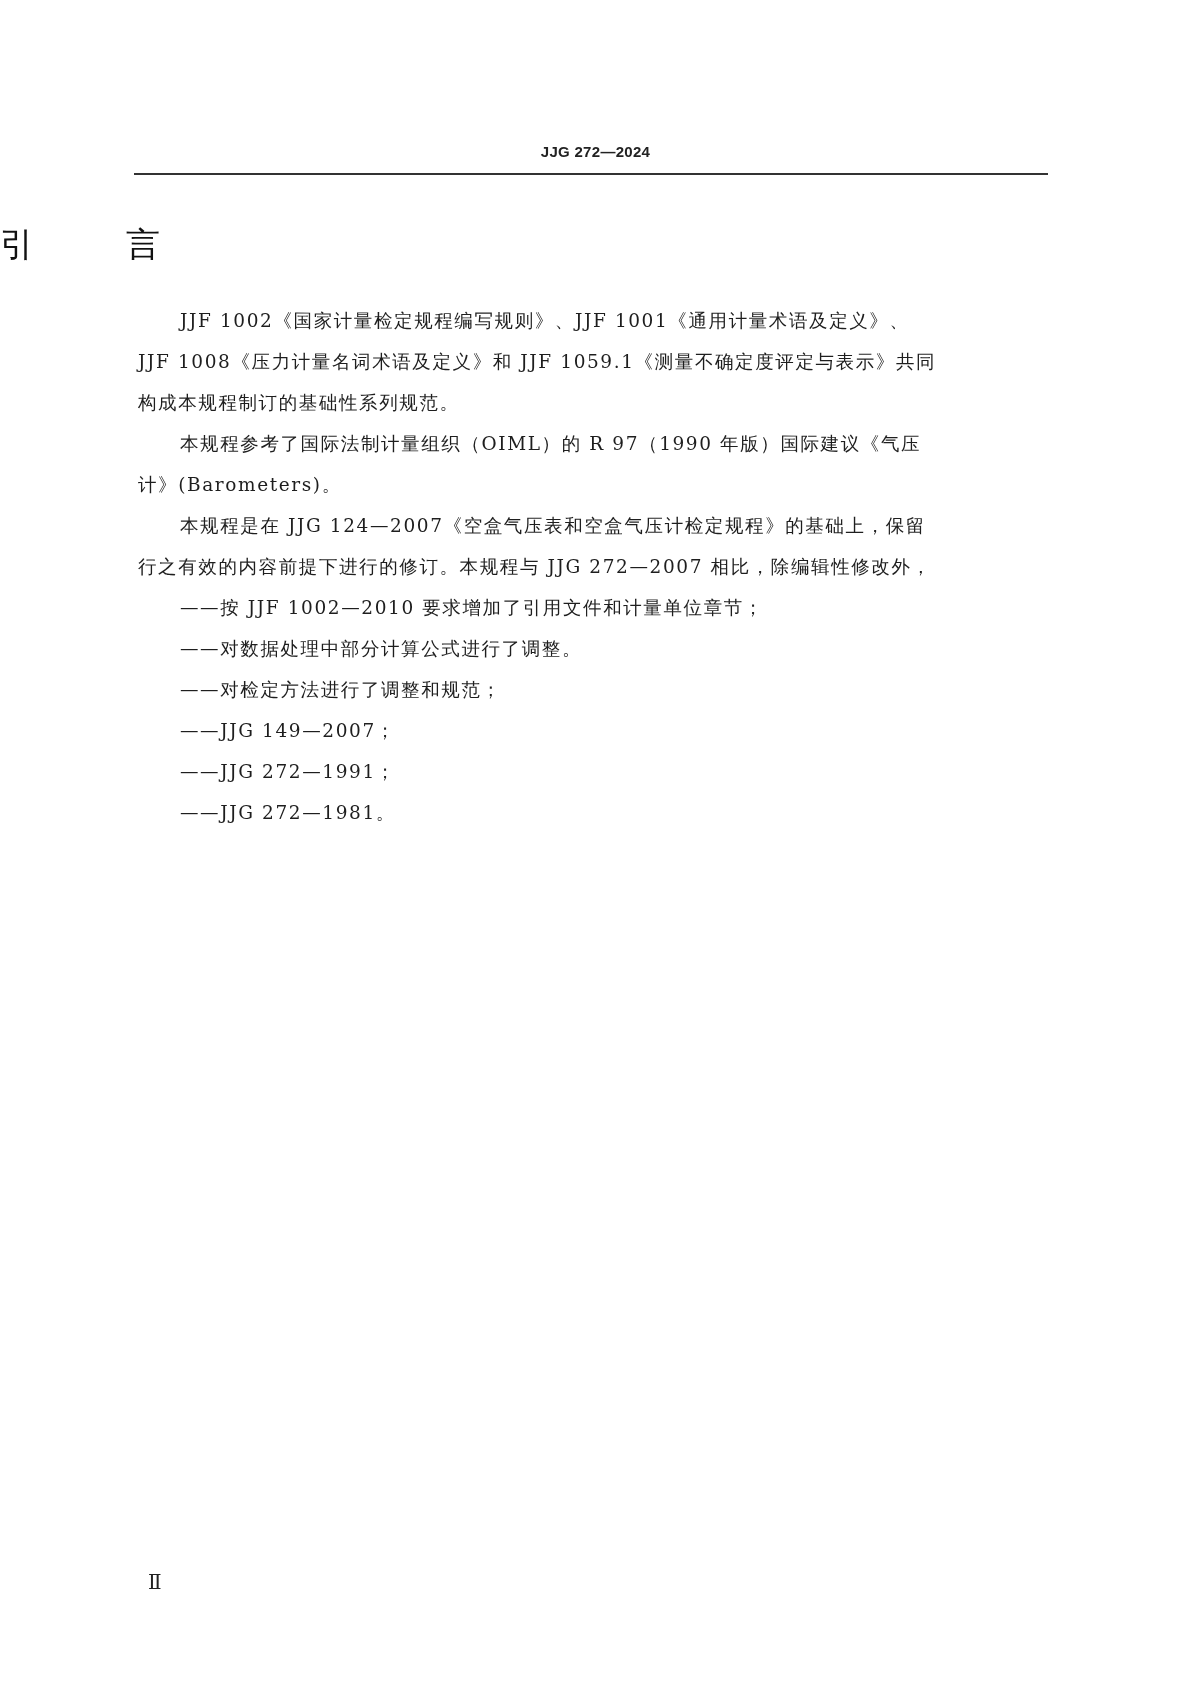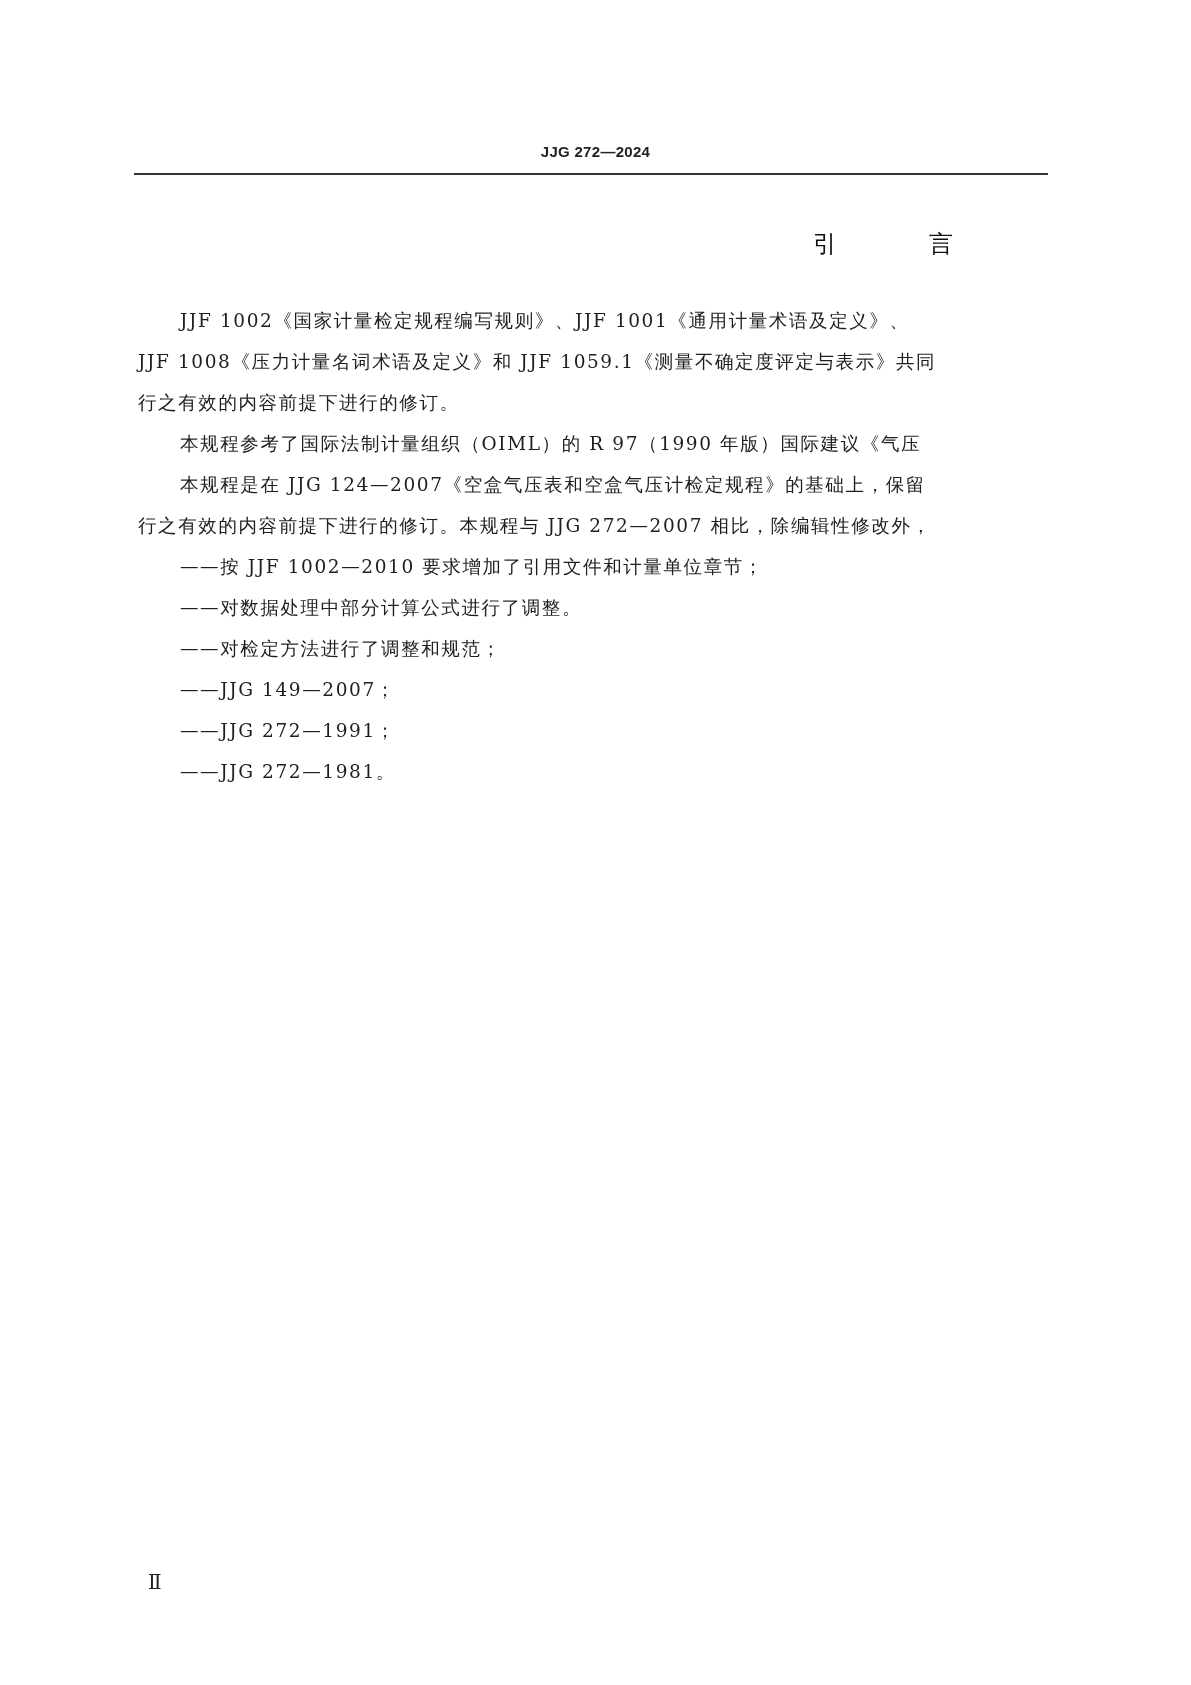--- a/index.html
+++ b/index.html
@@ -33,23 +33,23 @@
       width: 914px;
       top: 173px;
       height: 0;
       border-top: 2px solid #333;
     }
     .page-title {
       position: absolute;
       left: 0;
       width: 953px;
       top: 222px;
-      text-align: right;
+      text-align: left;
       font-family: "DejaVu Sans", "Liberation Sans", sans-serif;
-      font-size: 24px;
+      font-size: 34px;
       line-height: 44px;
       color: #111;
     }
     .page-title .title-char {
       display: inline-block;
     }
     .page-title .title-gap {
       display: inline-block;
       width: 92px;
     }
@@ -86,22 +86,23 @@
 <div class="running-header">JJG 272—2024</div>
 <div class="header-rule"></div>
 
 <div class="page-title">
   <span class="title-char">引</span><span class="title-gap"></span><span class="title-char">言</span>
 </div>
 
 <div class="body-text">
   <p class="indent">JJF 1002《国家计量检定规程编写规则》、JJF 1001《通用计量术语及定义》、</p>
   <p>JJF 1008《压力计量名词术语及定义》和 JJF 1059.1《测量不确定度评定与表示》共同</p>
-  <p>行之有效的内容前提下进行的修订。</p>
+  <p>构成本规程制订的基础性系列规范。</p>
   <p class="indent">本规程参考了国际法制计量组织（OIML）的 R 97（1990 年版）国际建议《气压</p>
+  <p>计》(Barometers)。</p>
   <p class="indent">本规程是在 JJG 124—2007《空盒气压表和空盒气压计检定规程》的基础上，保留</p>
   <p>行之有效的内容前提下进行的修订。本规程与 JJG 272—2007 相比，除编辑性修改外，</p>
   <p class="indent">——按 JJF 1002—2010 要求增加了引用文件和计量单位章节；</p>
   <p class="indent">——对数据处理中部分计算公式进行了调整。</p>
   <p class="indent">——对检定方法进行了调整和规范；</p>
   <p class="indent">——JJG 149—2007；</p>
   <p class="indent">——JJG 272—1991；</p>
   <p class="indent">——JJG 272—1981。</p>
 </div>
 

